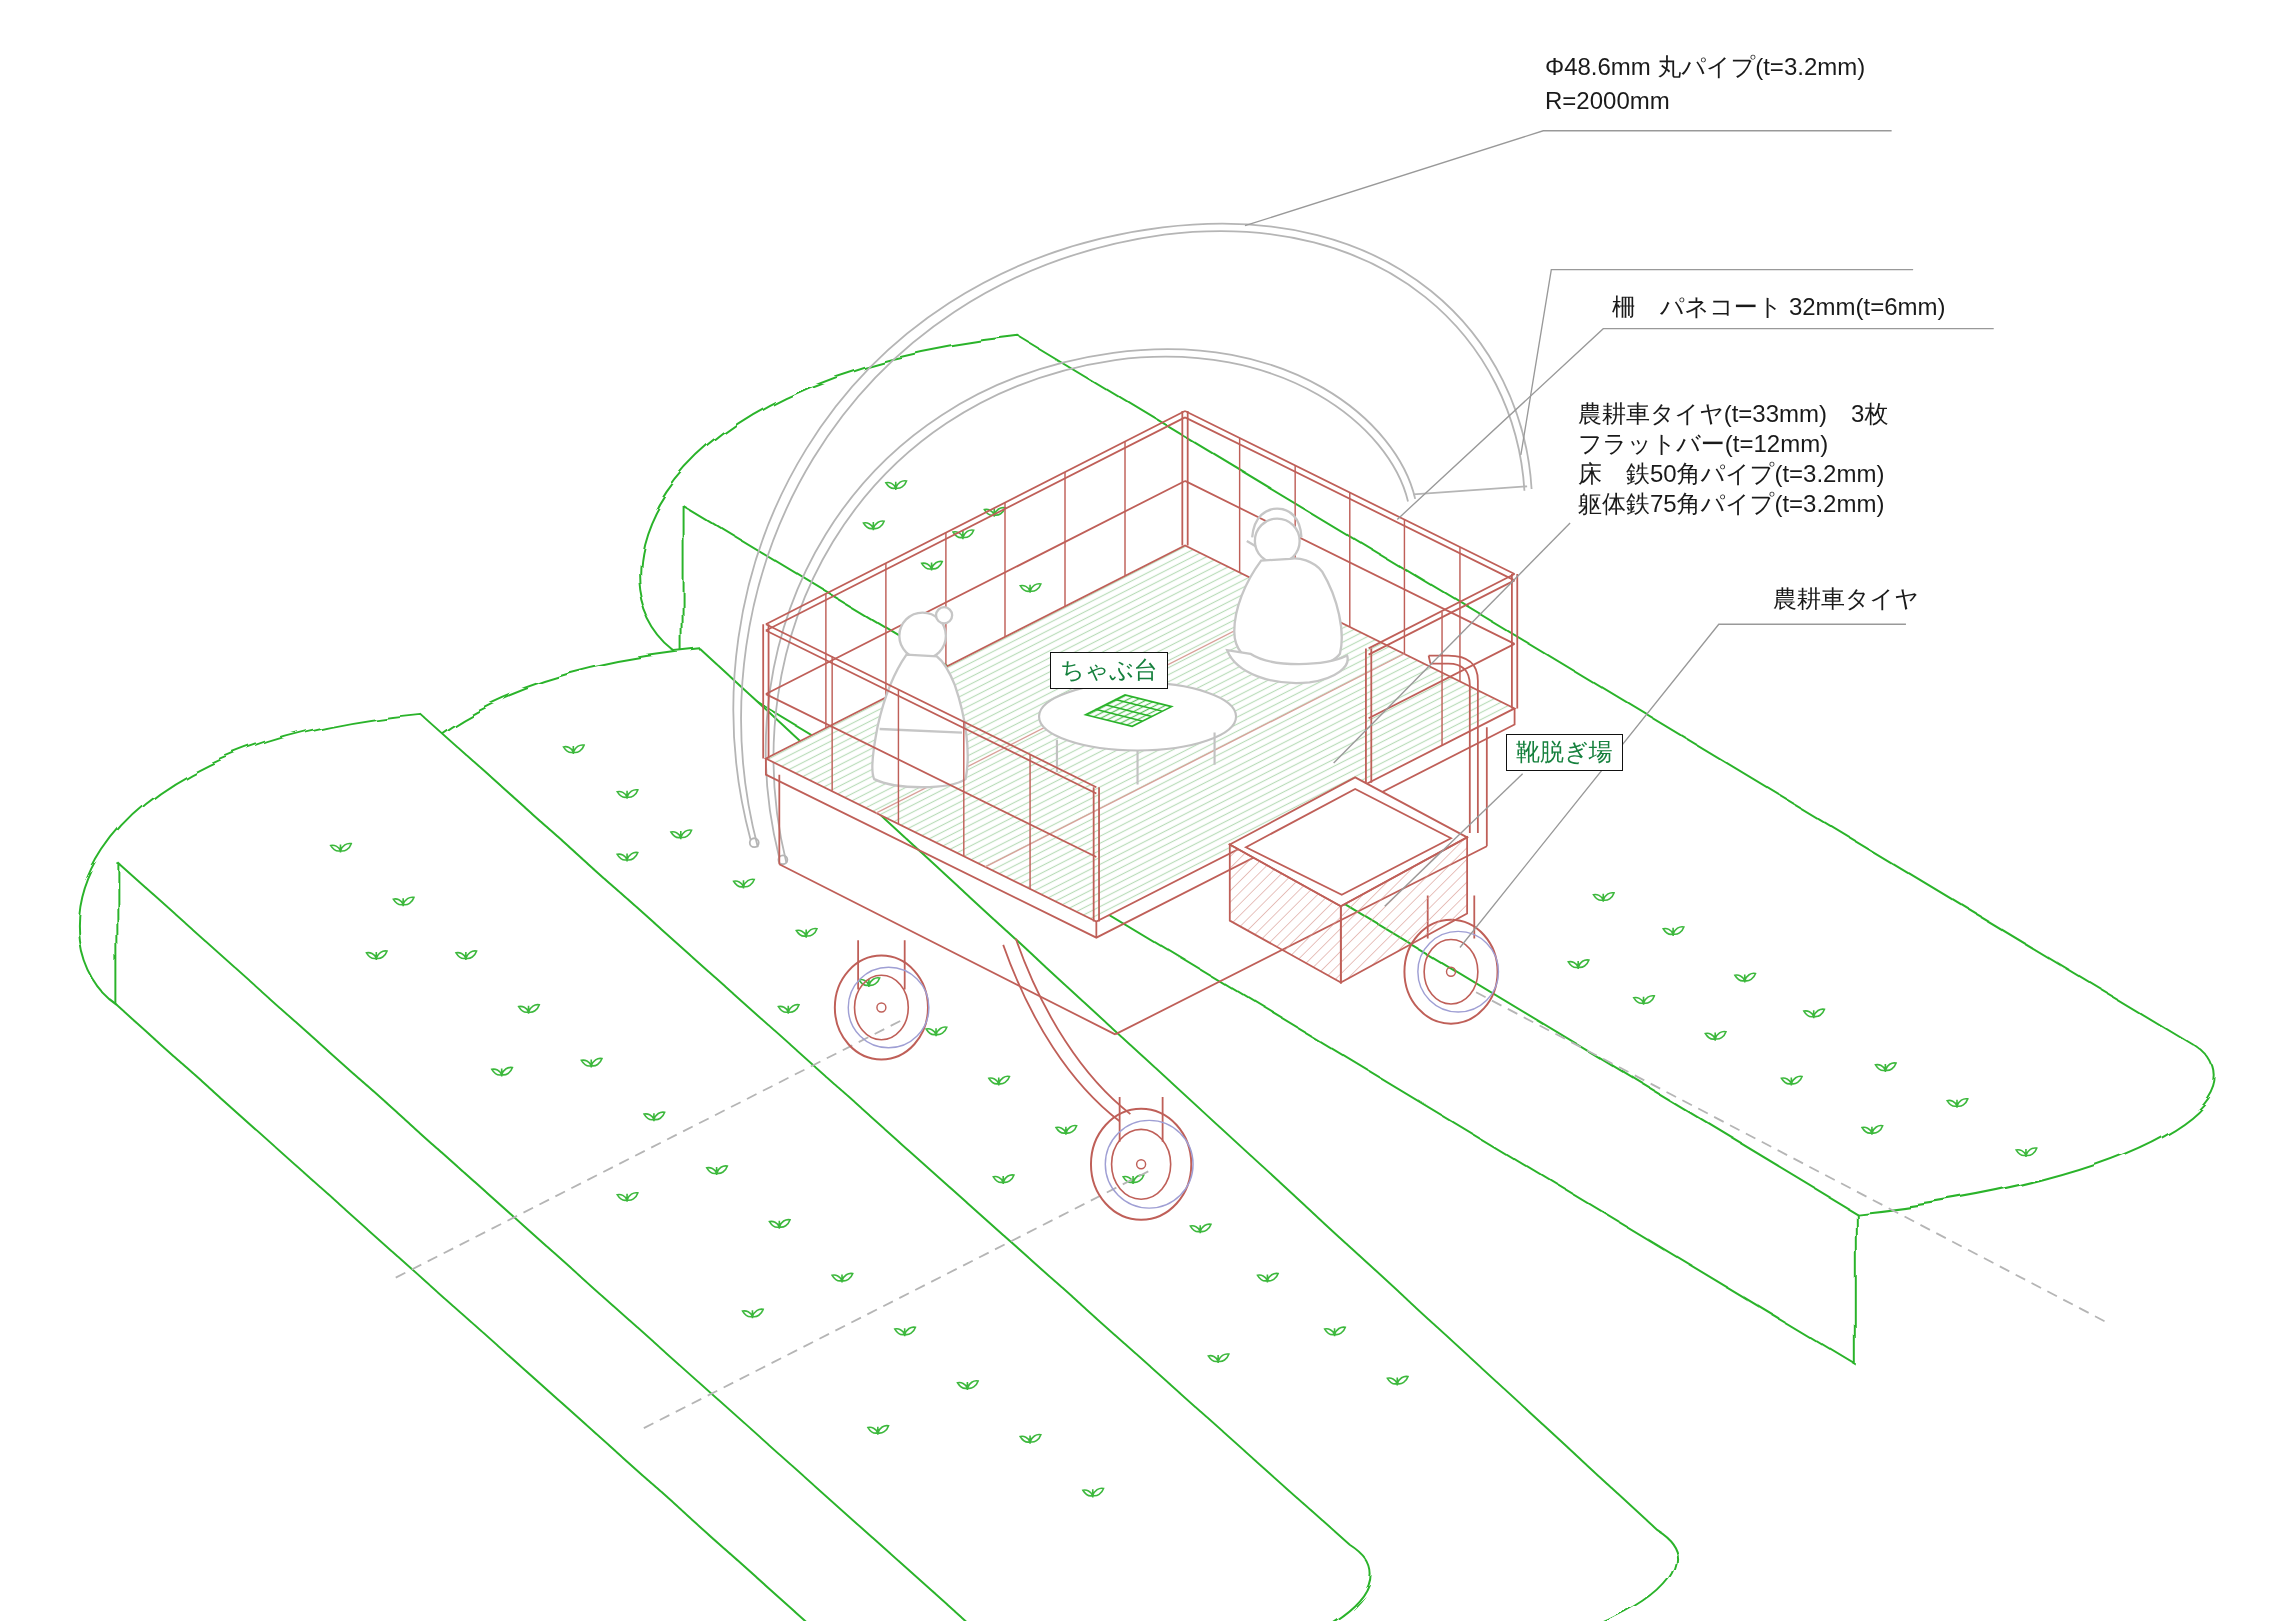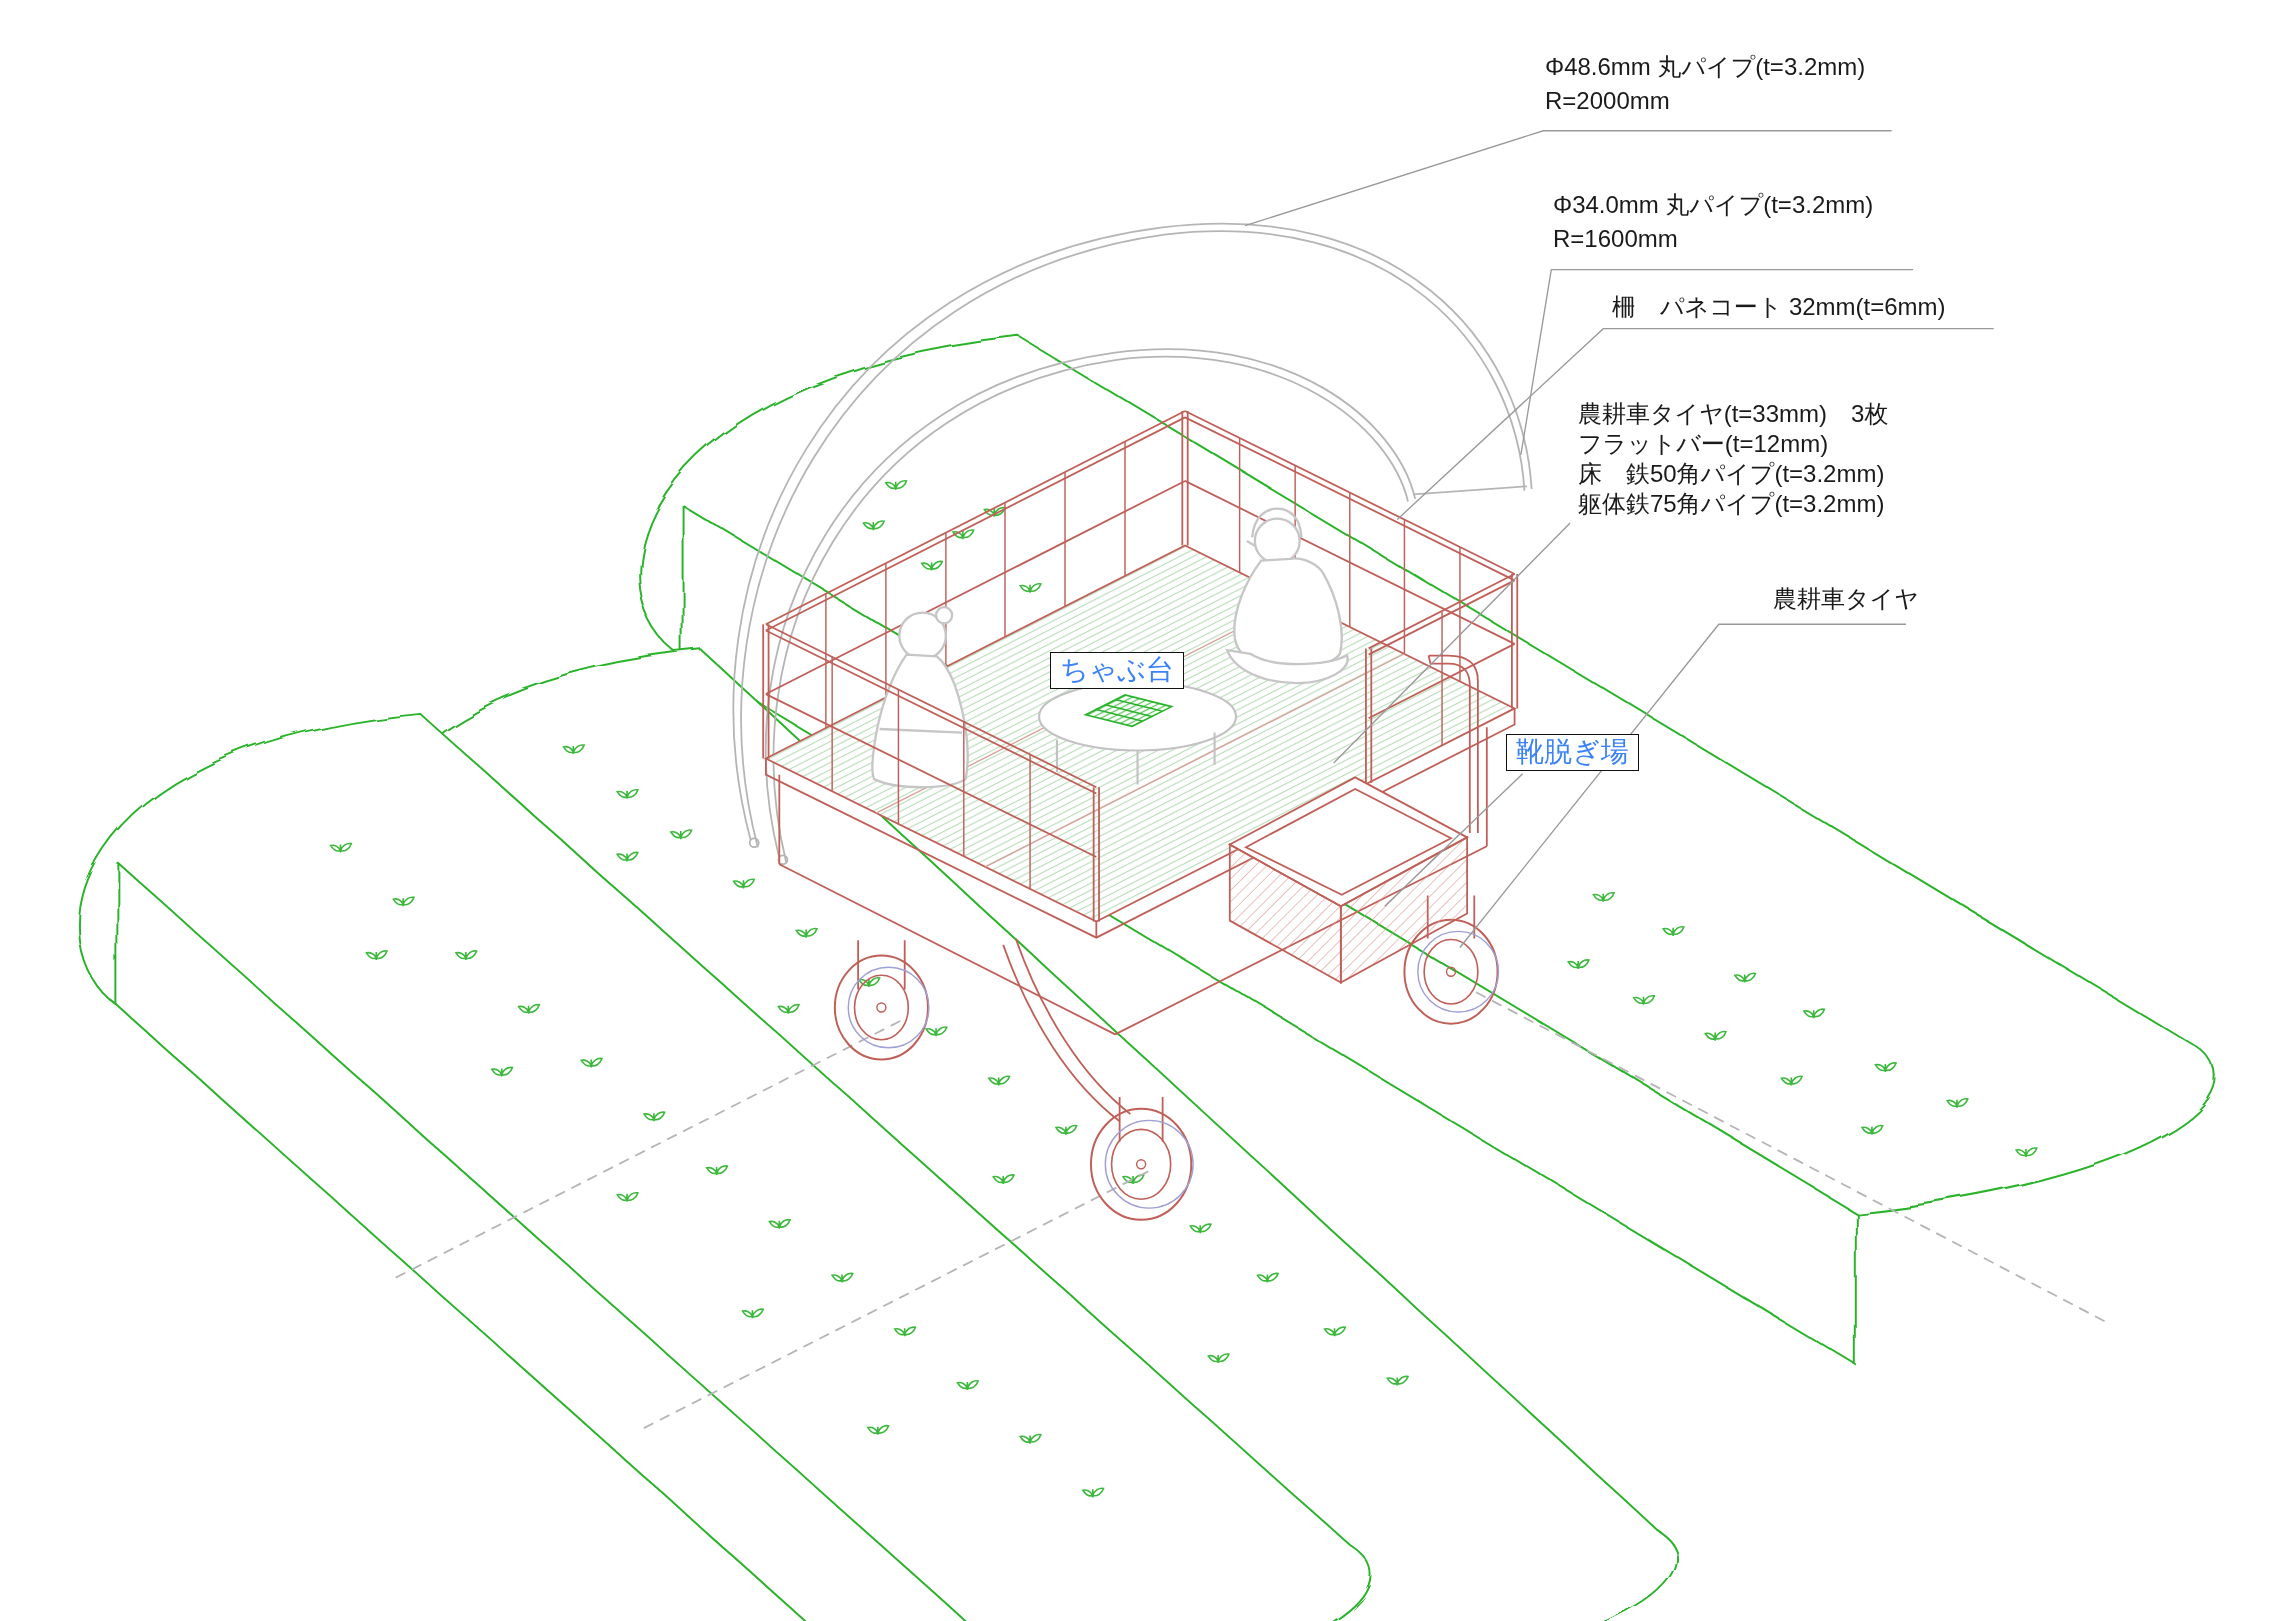--- a/index.html
+++ b/index.html
@@ -8,22 +8,22 @@
     width:2293px;height:1621px;
     background:#ffffff;
     overflow:hidden;
     font-family:"Liberation Sans","DejaVu Sans",sans-serif;
     color:#1a1a1a;
     padding-left:16px;
   }
   .drawing{position:absolute;left:0;top:0;width:2293px;height:1621px;}
   .ann{position:absolute;font-size:24px;line-height:34px;white-space:nowrap;color:#1a1a1a;}
   .boxed{
-    position:absolute;font-size:28px;line-height:30px;white-space:nowrap;
-    border:1.8px solid #111;background:#ffffff;padding:1.8px 9px 3.6px;color:#3b82f6;
+    position:absolute;font-size:24px;line-height:30px;white-space:nowrap;
+    border:1.8px solid #111;background:#ffffff;padding:1.8px 9px 3.6px;color:#15803d;
   }
 </style>
 </head>
 <body>
 
 <div class="canvas">
 
 <svg class="drawing" viewBox="0 0 2560 1810" xmlns="http://www.w3.org/2000/svg" xmlns:xlink="http://www.w3.org/1999/xlink">
 
   <defs>
@@ -241,24 +241,20 @@
     <path d="M2128,697 L1919,697 L1630,1058"></path>
     <path d="M1700,864 L1546,1012"></path>
   </g>
 </svg>
 
 <div class="ann" style="left:1545px; top:50px">
   <div>Φ48.6mm 丸パイプ(t=3.2mm)</div>
   <div>R=2000mm</div>
 </div>
 
-<div class="ann" style="left:1553px; top:188px">
-  <div>Φ34.0mm 丸パイプ(t=3.2mm)</div>
-  <div>R=1600mm</div>
-</div>
 
 <div class="ann" style="left:1612px; top:290px">
   <div>柵　パネコート 32mm(t=6mm)</div>
 </div>
 
 <div class="ann" style="left:1578px; top:399px; line-height:30px">
   <div>農耕車タイヤ(t=33mm)　3枚</div>
   <div>フラットバー(t=12mm)</div>
   <div>床　鉄50角パイプ(t=3.2mm)</div>
   <div>躯体鉄75角パイプ(t=3.2mm)</div>

